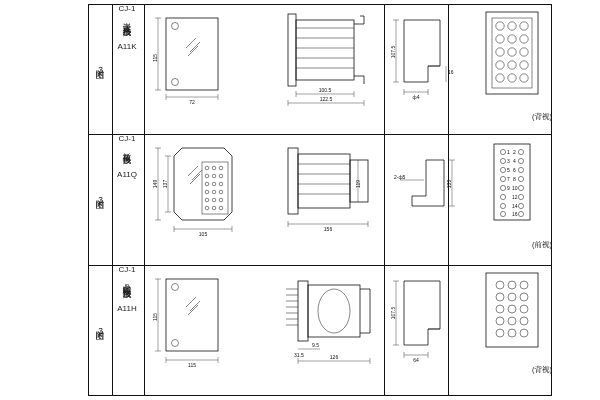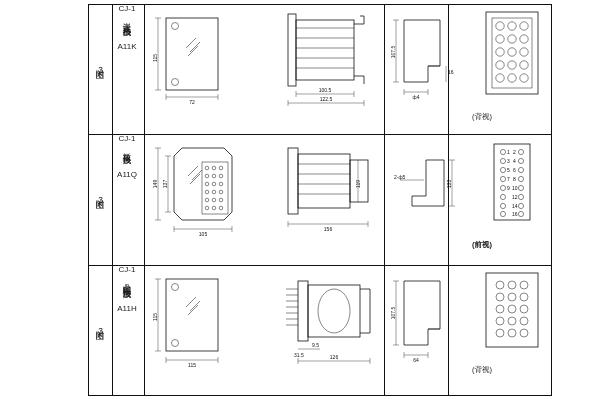--- a/index.html
+++ b/index.html
@@ -46,21 +46,21 @@
   .c1 { left:56px; width:136px; }
   .c2 { left:192px; width:104px; }
   .c3 { left:296px; width:88px; }
 
   svg { display:block; }
   .ln { stroke:#111; stroke-width:0.8; fill:none; }
   .lnT { stroke:#111; stroke-width:0.5; fill:none; }
   .dim { stroke:#111; stroke-width:0.4; fill:none; }
   .hatch { stroke:#111; stroke-width:0.5; fill:none; }
   .dimtxt { font-size:5px; font-family:"Liberation Sans", sans-serif; fill:#111; }
-  .cap { font-size:7.5px; text-align:left; }
+  .cap { font-size:7.5px; text-align:right; }
 </style>
 </head>
 <body>
 
 <div class="sheet">
 
   <div class="frame"></div>
   <div class="hline" style="top:134px;"></div>
   <div class="hline" style="top:265px;"></div>
   <div class="vline" style="left:112px;"></div>
@@ -276,21 +276,21 @@
         <text class="dimtxt" x="40" y="56">10</text>
         <text class="dimtxt" x="40" y="65">12</text>
         <text class="dimtxt" x="40" y="74">14</text>
         <text class="dimtxt" x="40" y="82">16</text>
         <text class="dimtxt" x="35" y="20">1</text>
         <text class="dimtxt" x="35" y="29">3</text>
         <text class="dimtxt" x="35" y="38">5</text>
         <text class="dimtxt" x="35" y="47">7</text>
         <text class="dimtxt" x="35" y="56">9</text>
       </svg>
-      <div class="cap" style="width:80px;font-weight:bold;">(前视)</div>
+      <div class="cap" style="width:80px;">(前视)</div>
     </div>
   </div>
 
   <div class="row r3">
     <div class="labelcol">
       <span class="vtext">附图3</span>
     </div>
     <div class="namecol">
       <span class="nm-top">CJ-1</span>
       <span class="nm-mid">凸出式板后接线</span>

